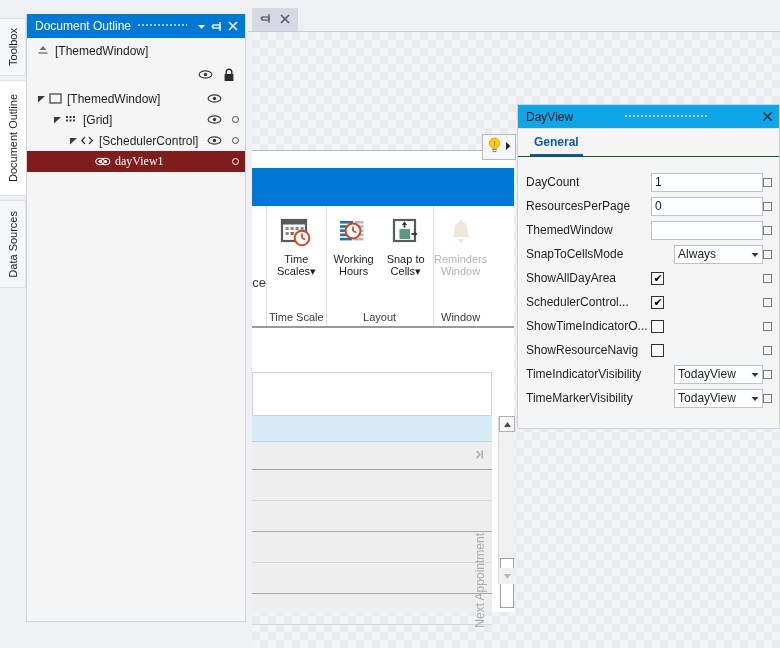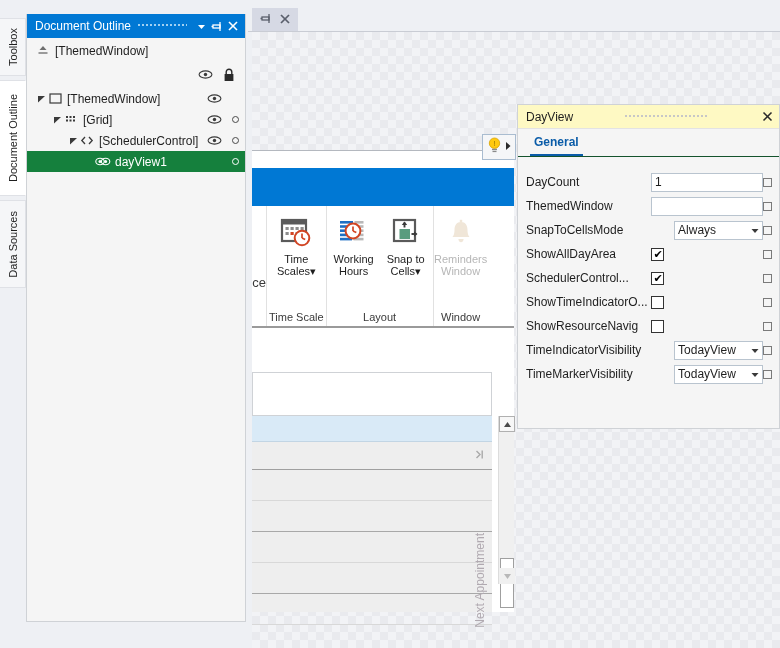--- a/index.html
+++ b/index.html
@@ -61,21 +61,21 @@
   }
   .hdr-btn { width:16px; height:18px; display:flex; align-items:center; justify-content:center; cursor:default; }
   .hdr-btn svg { display:block; }
 
   #outline-body { position:absolute; left:0; top:24px; right:0; bottom:0; background:#f5f5f5; }
 
   .tree-row {
     height:21px; display:flex; align-items:center;
     padding-left:6px; font-size:12px; position:relative;
   }
-  .tree-row.selected { background:#15803d; color:#ffffff; }
+  .tree-row.selected { background:#7f1d1d; color:#ffffff;font-family:Liberation Serif, serif; }
   .tri {
     width:12px; height:21px; display:flex; align-items:center; justify-content:center;
   }
   .node-icon { width:16px; height:16px; display:flex; align-items:center; justify-content:center; margin-right:4px; }
   .node-label { white-space:nowrap; }
   .row-right { position:absolute; right:6px; top:0; height:21px; display:flex; align-items:center; gap:10px; }
   .eye, .dot, .lock { display:flex; align-items:center; justify-content:center; }
   .dot-circle { width:7px; height:7px; border:1.4px solid #4a4a4a; border-radius:50%; }
   .tree-row.selected .dot-circle { border-color:#ffffff; }
 
@@ -193,21 +193,21 @@
     background:#ffffff; border:1px solid #9f9f9f;
   }
 
   
   #props {
     position:absolute; left:517px; top:104px; width:263px; height:325px;
     background:#f5f5f5; border:1px solid #cfd2d6;
   }
   #props-header {
     height:24px; display:flex; align-items:center; padding:0 4px 0 8px;
-    background:#fef9c3; border-bottom:1px solid #e3e3e3;gap:45px;
+    background:#0ea5e9; border-bottom:1px solid #e3e3e3;gap:45px;
   }
   #props-title { font-size:12px; color:#1e1e1e; }
   #props-grip {
     flex:1 1 auto; height:24px; margin:0 6px;
     background-image: radial-gradient(circle, #c7c7c7 0.8px, transparent 0.9px);
     background-size:4px 4px; background-position:0 9px; background-repeat:repeat-x;
   }
   #props-tabs {
     height:28px; display:flex; align-items:flex-end; background:#f5f5f5;
     border-bottom:1px solid #14532d; padding-left:12px;
@@ -621,20 +621,27 @@
   <div id="props-list">
 
     <div class="prow">
       <div class="plabel">DayCount</div>
       <div class="pval">
           <div class="ptext">1</div>
         </div>
       <div class="pmark"></div>
     </div>
 
+    <div class="prow">
+      <div class="plabel">ResourcesPerPage</div>
+      <div class="pval">
+          <div class="ptext">0</div>
+        </div>
+      <div class="pmark"></div>
+    </div>
 
     <div class="prow">
       <div class="plabel">ThemedWindow</div>
       <div class="pval">
           <div class="ptext"></div>
         </div>
       <div class="pmark"></div>
     </div>
 
     <div class="prow">

